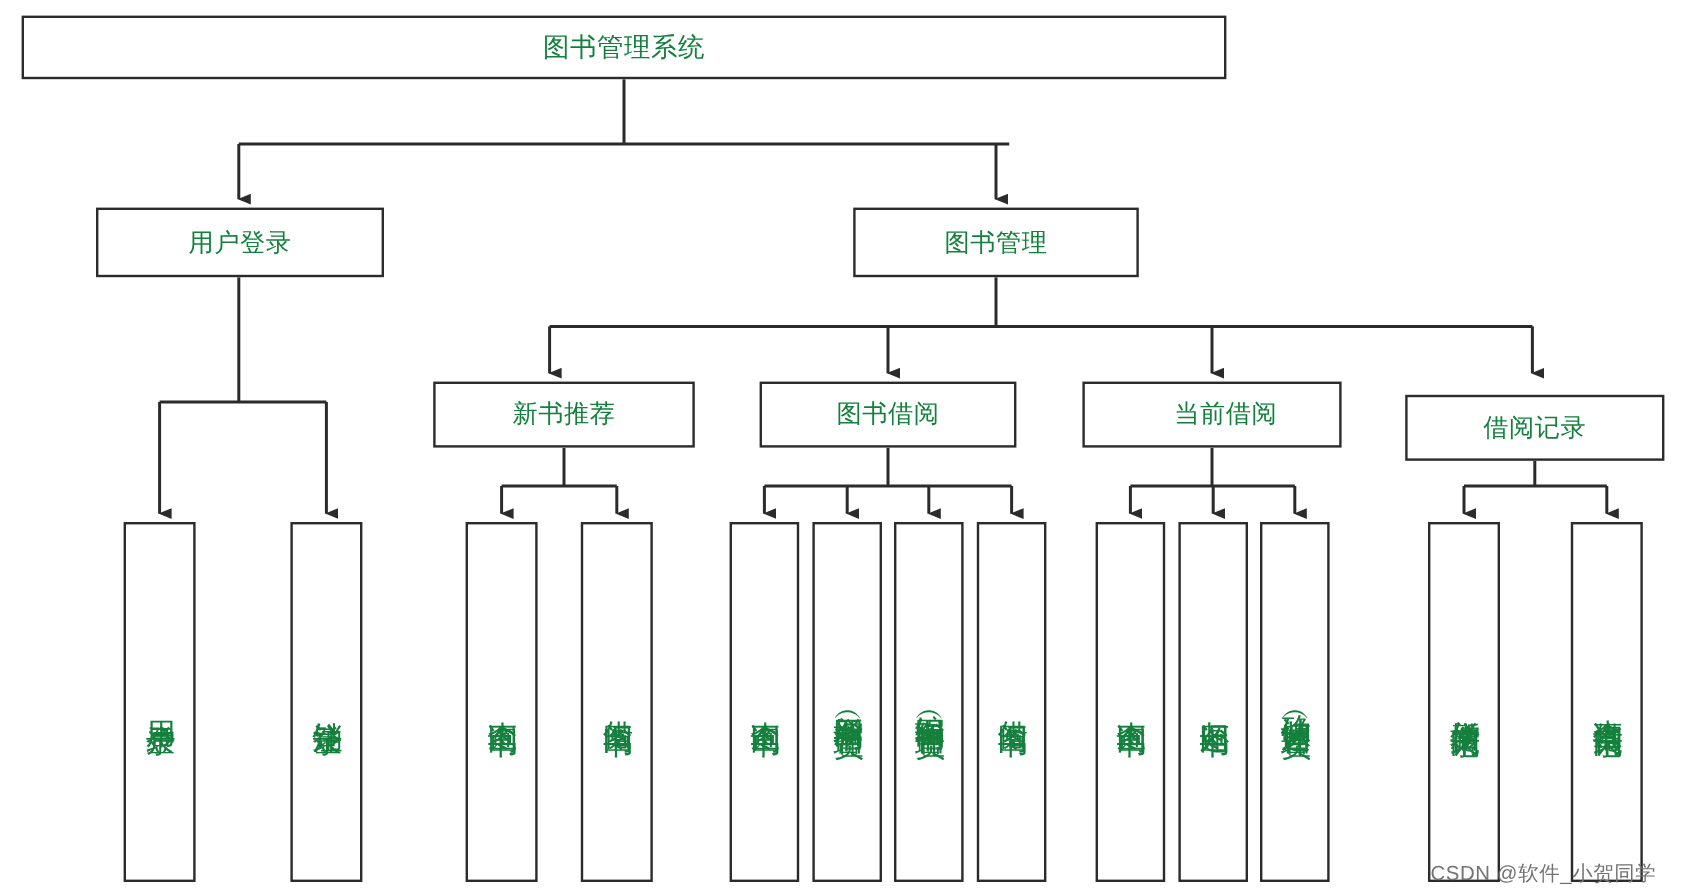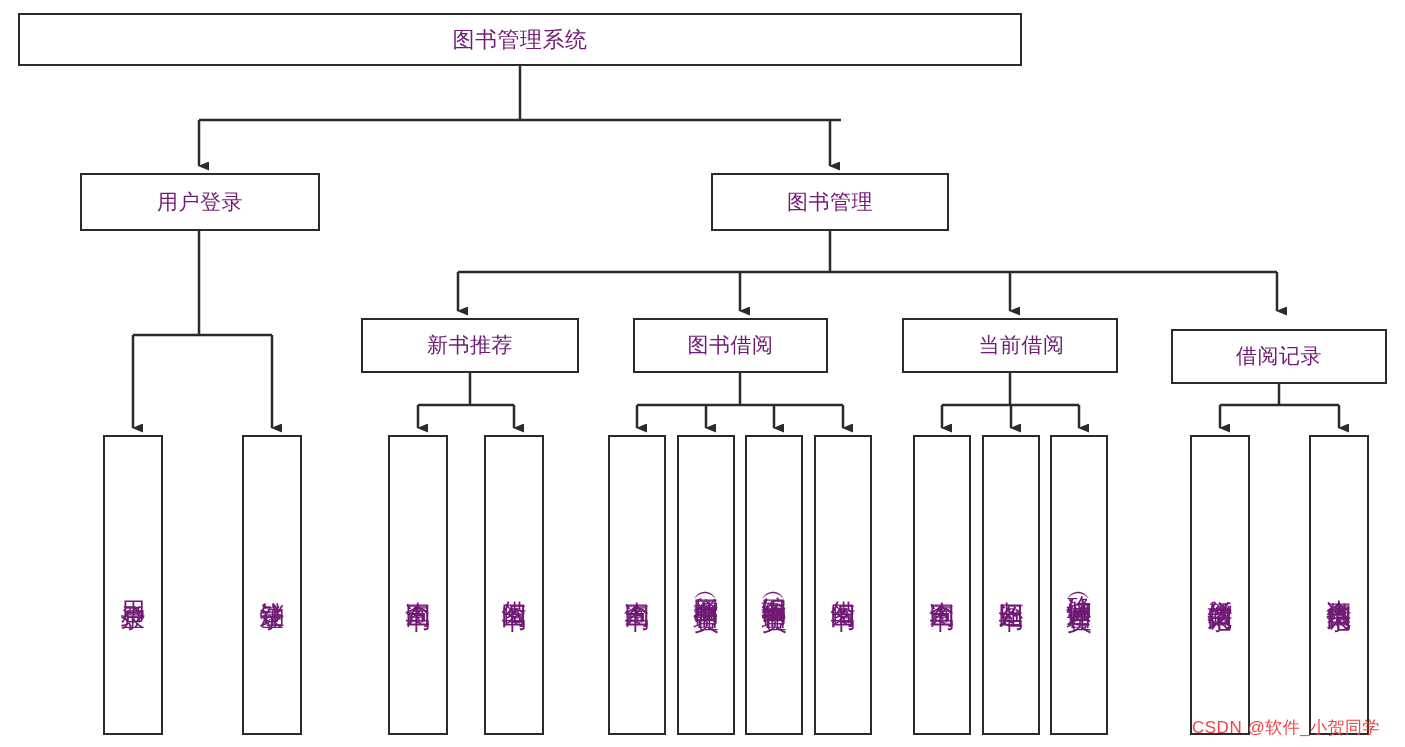--- a/index.html
+++ b/index.html
@@ -26,22 +26,21 @@
     pointer-events: none;
   }
   .node {
     position: absolute;
     box-sizing: border-box;
     background: #ffffff;
     border: 2.5px solid #2b2b2b;
     display: flex;
     align-items: center;
     justify-content: center;
-    color: #701a75;
-    font-family: Liberation Serif, serif;
+    color: #15803d;
   }
   .node-label {
     display: block;
     text-align: center;
     line-height: 1.0;
     white-space: nowrap;
   }
   .node.horizontal .node-label {
     font-size: 21px;
     letter-spacing: 0.5px;
@@ -58,21 +57,21 @@
     text-orientation: upright;
     font-size: 25px;
     line-height: 1.08;
     letter-spacing: 2px;
     white-space: normal;
     max-height: 100%;
   }
   .watermark {
     position: absolute;
     font-size: 17px;
-    color: #ef4444;
+    color: #737373;
     letter-spacing: 0.5px;
     white-space: nowrap;
     user-select: none;
   }
 </style>
 </head>
 <body>
 
 <div id="diagram-root">
 
@@ -133,21 +132,21 @@
   <div class="node horizontal" style="left:80px; top:173px; width:240px; height:58px;">
     <span class="node-label">用户登录</span>
   </div>
   <div class="node horizontal" style="left:361px; top:318px; width:218px; height:55px;">
     <span class="node-label">新书推荐</span>
   </div>
 
   <div class="node horizontal" style="left:711px; top:173px; width:238px; height:58px;">
     <span class="node-label">图书管理</span>
   </div>
-  <div class="node horizontal" style="left:633px; top:318px; width:195px; height:55px;">
+  <div class="node horizontal" style="left:633px; top:318px; width:214px; height:55px;">
     <span class="node-label">图书借阅</span>
   </div>
   <div class="node horizontal" style="left:902px; top:318px; width:216px; height:55px;padding-left:23px;">
     <span class="node-label">当前借阅</span>
   </div>
   <div class="node horizontal" style="left:1171px; top:318px; width:216px; height:55px;margin-top:11px;">
     <span class="node-label">借阅记录</span>
   </div>
 
   <div class="node vertical" style="left:103px; top:435px; width:60px; height:300px;">

